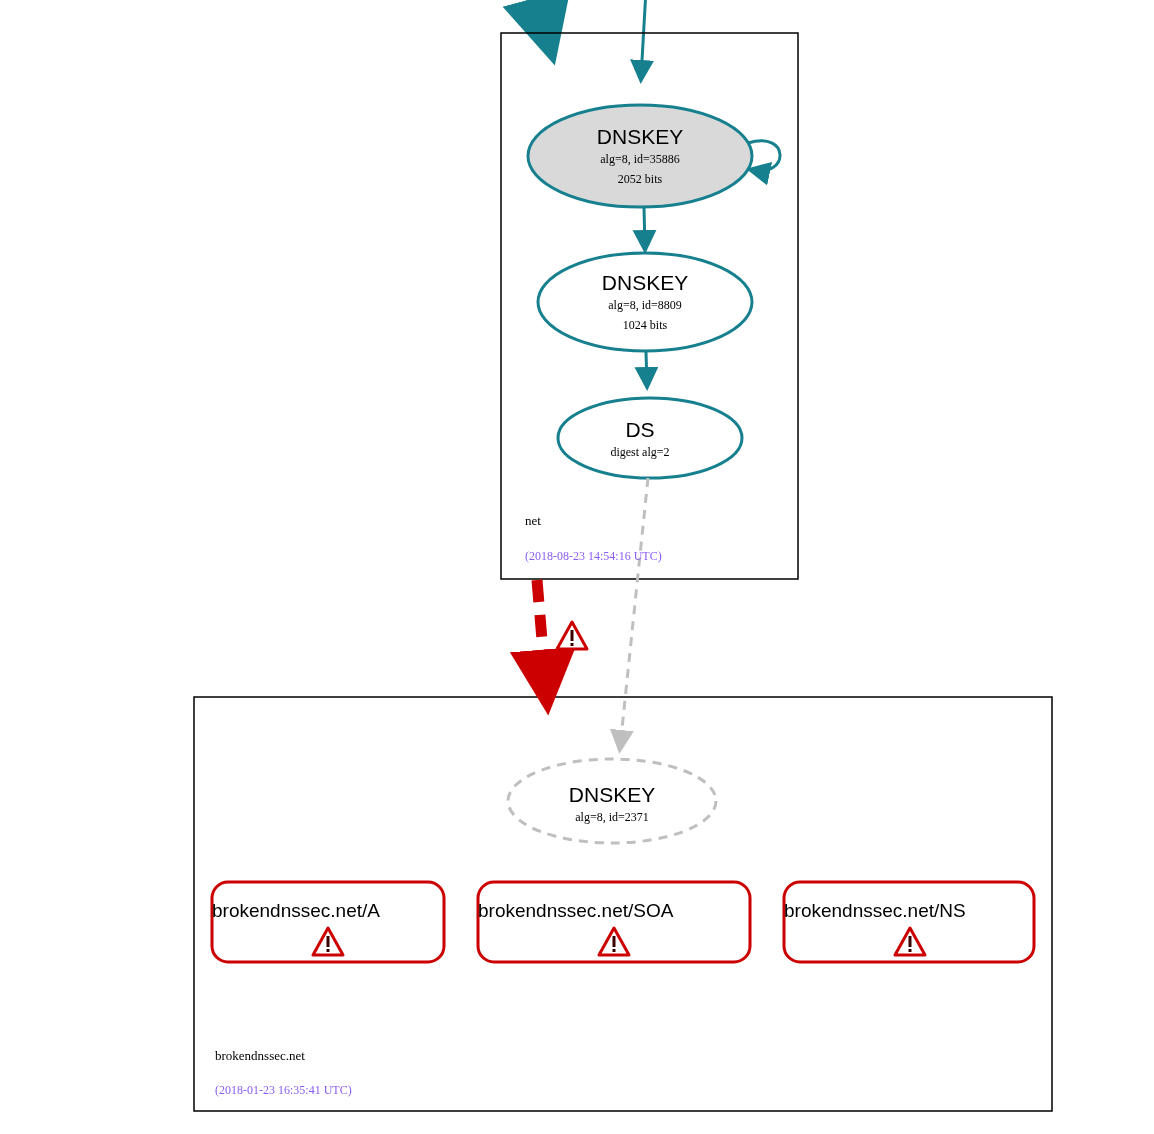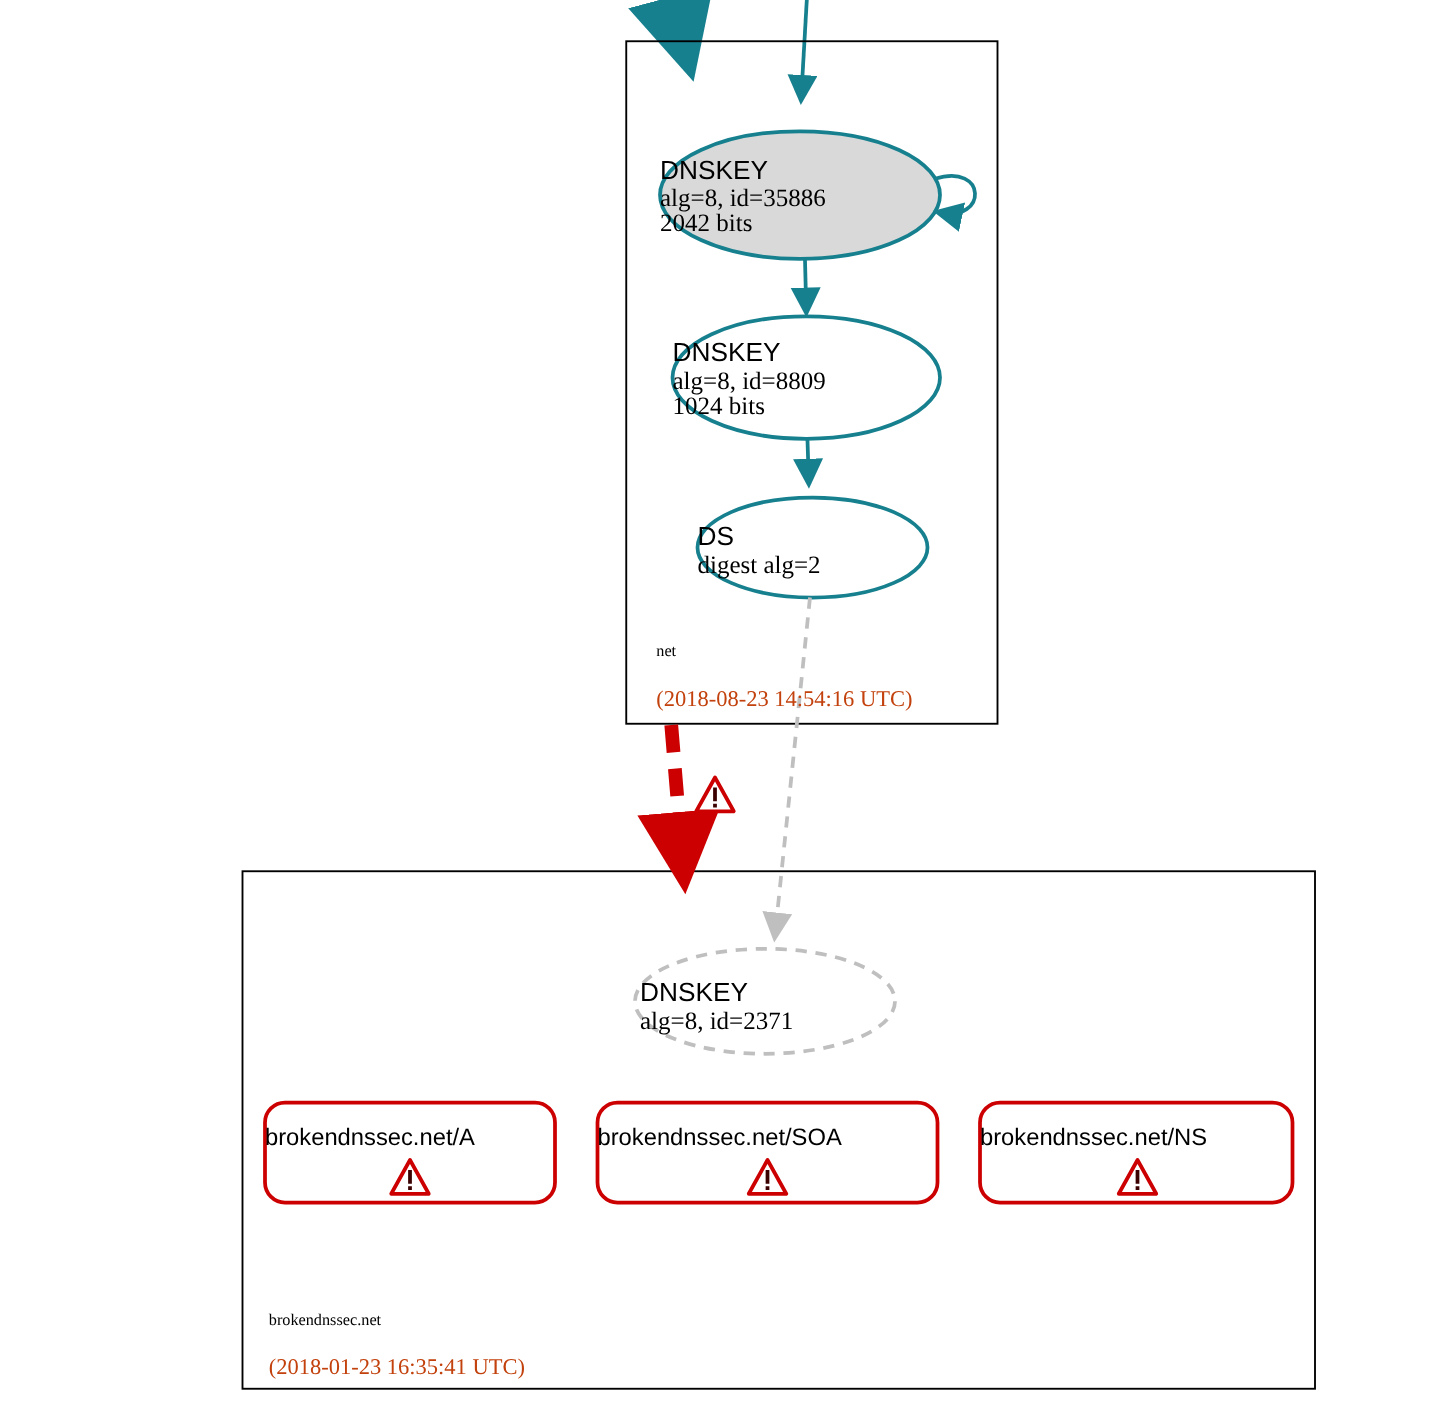--- a/index.html
+++ b/index.html
@@ -27,39 +27,39 @@
   .zone-label {
     position: absolute;
     font-family: "Liberation Serif", serif;
     font-size: 13px;
     color: #000000;
     white-space: nowrap;
   }
   .zone-date {
     position: absolute;
     font-family: "Liberation Serif", serif;
-    font-size: 18px;
-    color: #c2410c;
+    font-size: 12px;
+    color: #8b5cf6;
     white-space: nowrap;
   }
   .node-text {
     position: absolute;
-    text-align: left;
+    text-align: center;
     color: #000000;
     white-space: nowrap;
     pointer-events: none;
   }
   .node-title {
     font-family: "Liberation Sans", sans-serif;
     font-size: 21px;
     line-height: 25px;
   }
   .node-sub {
     font-family: "Liberation Serif", serif;
-    font-size: 20px;
+    font-size: 12px;
     line-height: 20px;
   }
   .rr-text {
     position: absolute;
     font-family: "Liberation Sans", sans-serif;
     font-size: 19px;
     color: #000000;
     white-space: nowrap;
   }
 </style>
@@ -137,21 +137,21 @@
     <g transform="translate(894,926)">
       <path d="M16,2 L31,29 L1,29 Z" fill="#ffffff" stroke="#cc0000" stroke-width="3" stroke-linejoin="round"></path>
       <rect x="14.5" y="10" width="3" height="11" fill="#3b0000"></rect>
       <rect x="14.5" y="23" width="3" height="3" fill="#3b0000"></rect>
     </g>
   </svg>
 
   <div class="node-text" style="left:528px; top:124px; width:224px;">
     <div class="node-title">DNSKEY</div>
     <div class="node-sub">alg=8, id=35886</div>
-    <div class="node-sub">2042 bits</div>
+    <div class="node-sub">2052 bits</div>
   </div>
 
   <div class="node-text" style="left:538px; top:270px; width:214px;">
     <div class="node-title">DNSKEY</div>
     <div class="node-sub">alg=8, id=8809</div>
     <div class="node-sub">1024 bits</div>
   </div>
 
   <div class="node-text" style="left:558px; top:417px; width:164px;">
     <div class="node-title">DS</div>

